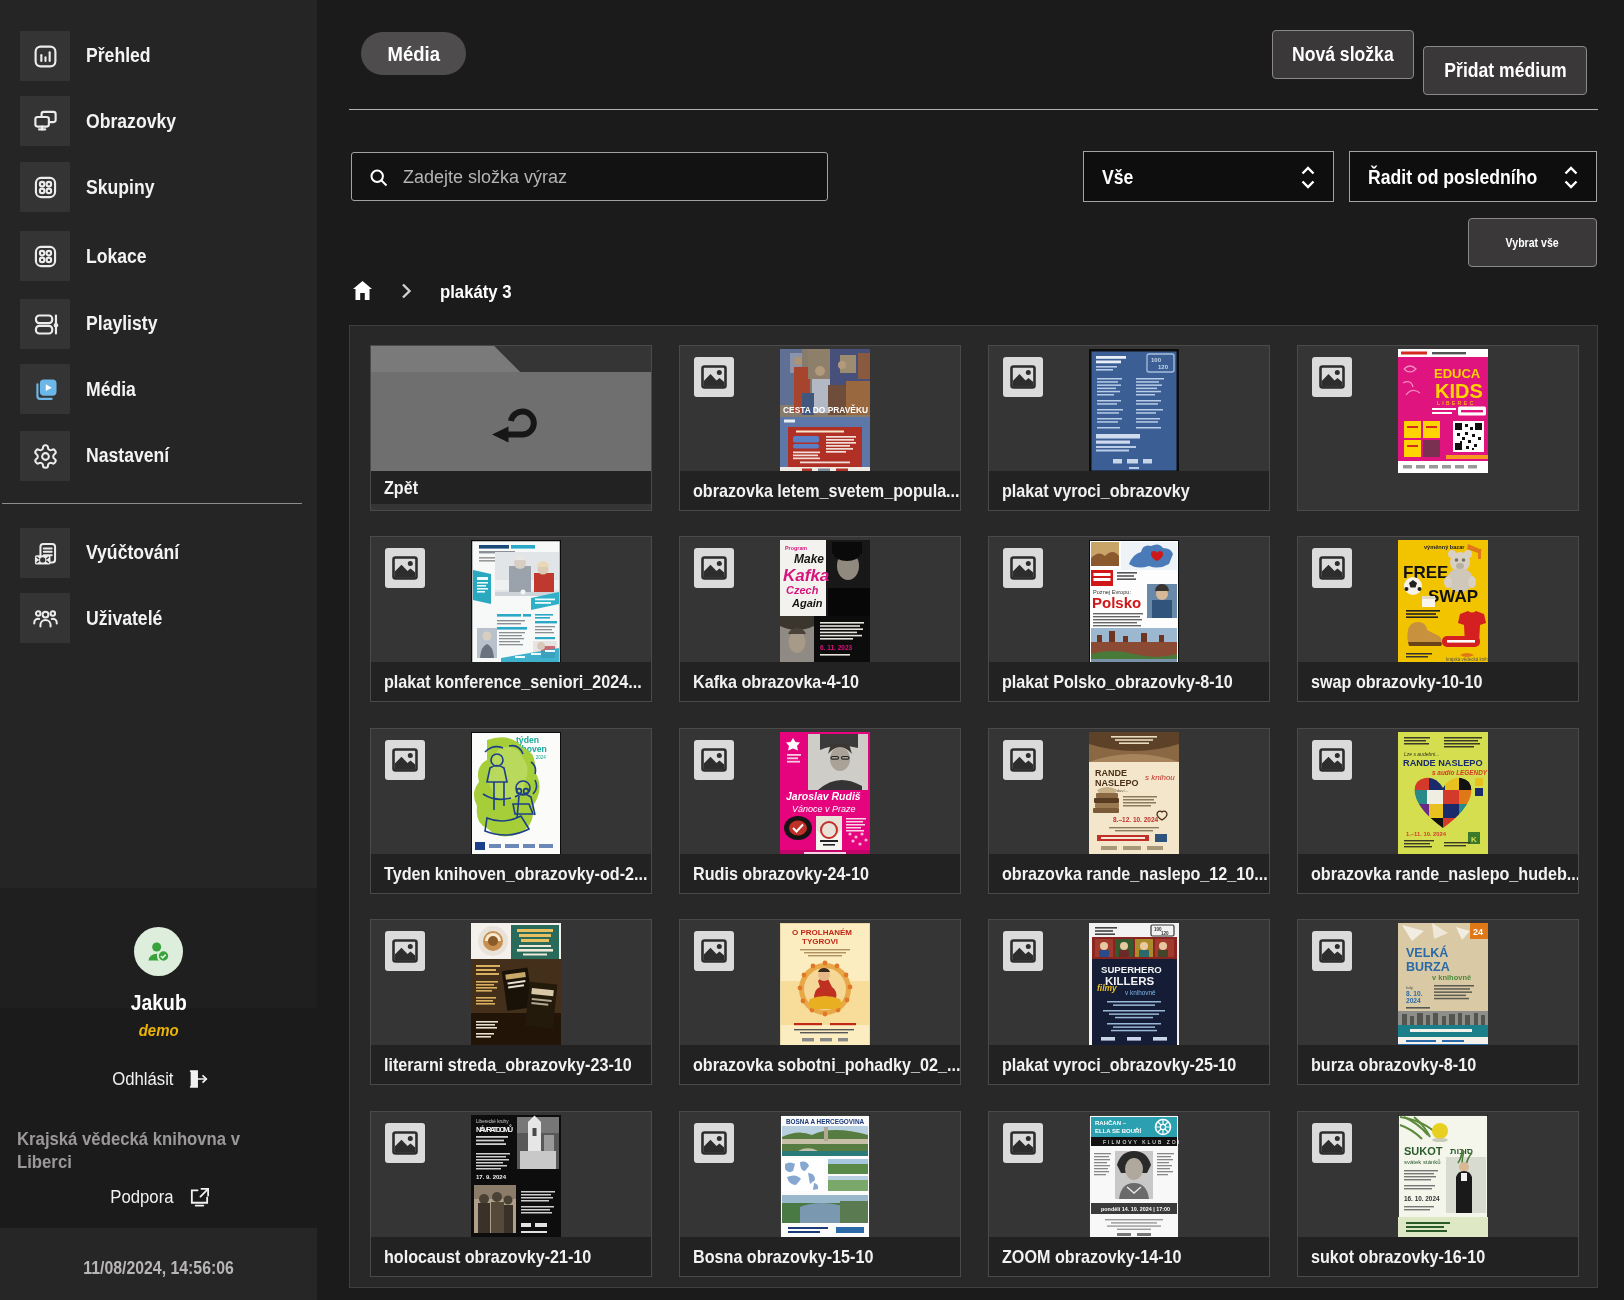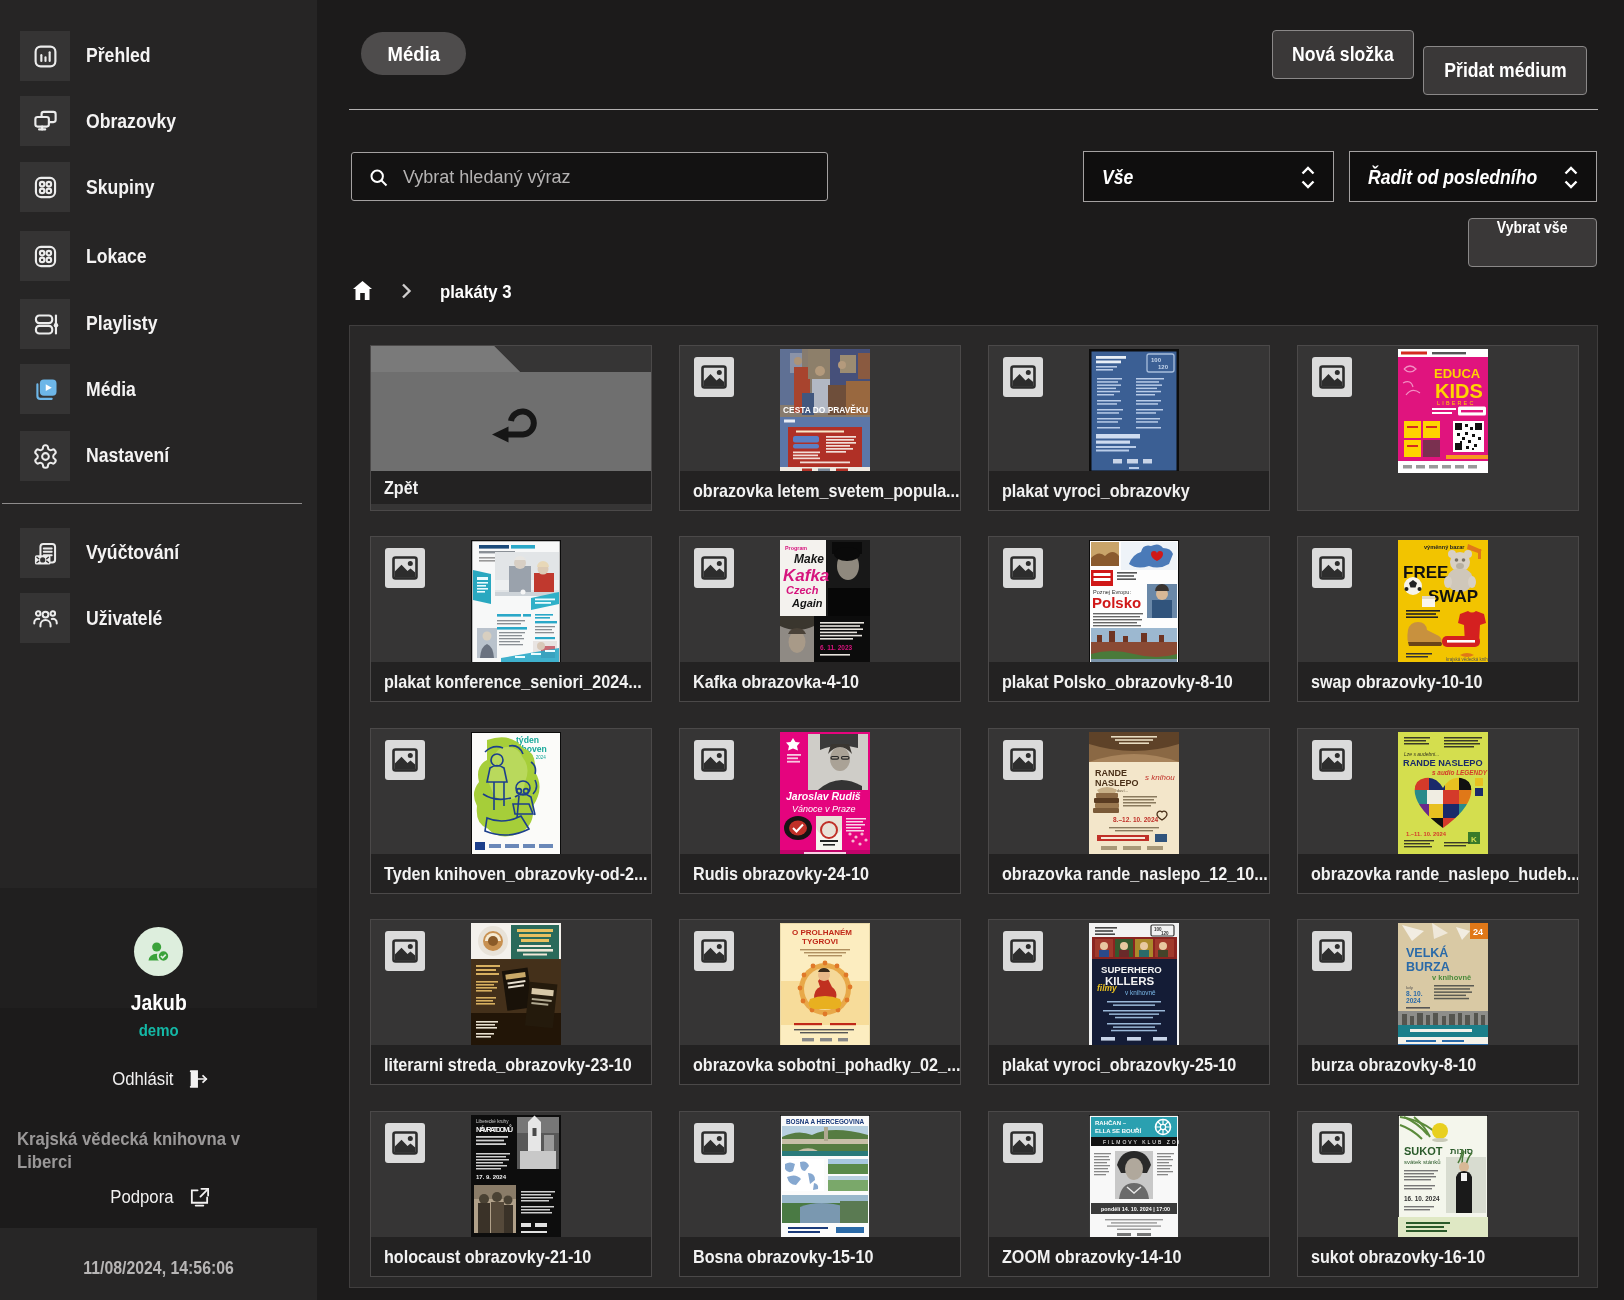--- a/index.html
+++ b/index.html
@@ -17,22 +17,22 @@
 .libtxt{position:absolute;left:17px;top:1127px;width:256px;color:#9a9898;font-weight:bold;font-size:19px;line-height:23px;}
 .sbfoot{position:absolute;left:0;top:1228px;width:317px;height:72px;background:#272626;}
 .row-c{position:absolute;left:0;width:317px;display:flex;align-items:center;justify-content:center;gap:10px;}
 
 .pill{position:absolute;left:361px;top:32px;width:105px;height:43px;border-radius:22px;background:#4e4c4c;color:#fff;font-weight:bold;font-size:21px;display:flex;align-items:center;justify-content:center;}
 .btn{position:absolute;top:30px;height:49px;background:#3a3838;border:1px solid #8a8888;border-radius:4px;color:#fff;font-weight:bold;font-size:20px;display:flex;align-items:center;justify-content:center;}
 .hr{position:absolute;left:349px;top:109px;width:1249px;border-top:1px solid #b3b1b1;}
 .search{position:absolute;left:351px;top:152px;width:477px;height:49px;background:#131212;border:1px solid #a4a1a1;border-radius:3px;}
 .search span{position:absolute;left:51px;top:14px;font-size:18px;color:#b5b3b3;}
 .sel{position:absolute;top:151px;height:51px;background:#0f0e0e;border:1px solid #a4a1a1;}
-.sel .lab{position:absolute;left:18px;top:14px;font-size:20px;font-weight:bold;color:#fff;font-style:italic;}
-.selbtn{position:absolute;top:218px;height:49px;background:#3a3838;border:1px solid #8a8888;border-radius:4px;color:#fff;font-weight:bold;font-size:16px;display:flex;align-items:flex-start;justify-content:center;}
+.sel .lab{position:absolute;left:18px;top:14px;font-size:20px;font-weight:bold;color:#fff;}
+.selbtn{position:absolute;top:218px;height:49px;background:#3a3838;border:1px solid #8a8888;border-radius:4px;color:#fff;font-weight:bold;font-size:12px;display:flex;align-items:center;justify-content:center;}
 .crumb{position:absolute;left:440px;top:281px;color:#fff;font-weight:bold;font-size:19px;}
 
 .panel{position:absolute;left:349px;top:325px;width:1249px;height:963px;background:#292828;border:1px solid #403e3e;}
 .card{position:absolute;width:282px;height:166px;background:#363535;border:1px solid #4b4949;}
 .cap{position:absolute;left:0;bottom:0;width:280px;height:39px;background:#232222;color:#f2f2f2;font-weight:bold;font-size:19px;line-height:39px;padding-left:13px;white-space:nowrap;overflow:hidden;}
 .cap i{font-style:normal;display:inline-block;transform:scaleX(.85);transform-origin:left center;}
 .sx{display:inline-block;transform:scaleX(.88);transform-origin:left center;white-space:nowrap;}
 .sxc{display:inline-block;transform:scaleX(.88);white-space:nowrap;}
 .chip{position:absolute;left:14px;top:11px;width:40px;height:40px;background:#dbdbdb;border-radius:3px;display:flex;align-items:center;justify-content:center;}
 .pst{position:absolute;left:100px;top:3px;width:90px;height:124px;}
@@ -130,21 +130,21 @@
   <div class="mlab" style="top:607px">Uživatelé</div>
   <div class="avatar">
       <svg width="29" height="29" viewBox="0 0 32 32">
         <circle cx="14" cy="11" r="5" fill="#3aa23a"></circle>
         <path d="M5 26 a9 7.5 0 0 1 18 0 Z" fill="#3aa23a"></path>
         <circle cx="21.5" cy="21" r="6.2" fill="#3aa23a" stroke="#ddeedd" stroke-width="2"></circle>
         <path d="M18.6 21 l2 2 l3.4 -3.6" fill="none" stroke="#ddeedd" stroke-width="1.8"></path>
       </svg>
     </div>
   <div class="ctext" style="top:990px;color:#fff;font-weight:bold;font-size:22px;"><span class="sxc">Jakub</span></div>
-  <div class="ctext" style="top:1021px;color:#14b8a6;font-weight:bold;font-size:17px;"><span class="sxc">demo</span></div>
+  <div class="ctext" style="top:1021px;color:#eab308;font-weight:bold;font-size:17px;font-style:italic;"><span class="sxc">demo</span></div>
   <div class="row-c" style="top:1068px;align-items:flex-end;">
       <span style="color:#f2f1f1;font-size:19px;" class="sxc">Odhlásit</span>
       <svg width="22" height="22" viewBox="0 0 24 24" fill="none" stroke="#f2f1f1" stroke-width="1.9" stroke-linecap="round">
         <path d="M4 3.5 H11 V20.5 H4" fill="#f2f1f1"></path>
         <path d="M11 12 H21"></path>
         <path d="M17.5 8.5 L21 12 L17.5 15.5"></path>
       </svg>
     </div>
   <div class="libtxt"><span class="sx">Krajská vědecká knihovna v</span><br><span class="sx">Liberci</span></div>
   <div class="row-c" style="top:1186px;">
@@ -168,21 +168,21 @@
   </div>
 <div class="btn" style="left:1423px;width:164px;margin-top:16px;">
     <span class="sxc">Přidat médium</span>
   </div>
 <div class="hr"></div>
 <div class="search">
   <svg style="position:absolute;left:17px;top:15px" width="20" height="20" viewBox="0 0 20 20" fill="none" stroke="#fff" stroke-width="2">
       <circle cx="8.2" cy="8.2" r="5.7"></circle>
       <line x1="12.5" y1="12.5" x2="17.5" y2="17.5"></line>
     </svg>
-  <span>Vybrat hledaný výraz</span>
+  <span>Zadejte složka výraz</span>
 </div>
 <div class="sel" style="left:1083px;width:251px;">
     <span class="lab"><span class="sx">Vše</span></span>
   <svg style="position:absolute;right:17px;top:13px" width="16" height="25" viewBox="0 0 16 25" fill="none" stroke="#fff" stroke-width="2.4">
       <path d="M2.5 8.5 L8 3 L13.5 8.5"></path>
       <path d="M2.5 16.5 L8 22 L13.5 16.5"></path>
     </svg>
 </div>
 <div class="sel" style="left:1349px;width:248px;">
     <span class="lab"><span class="sx">Řadit od posledního</span></span>

